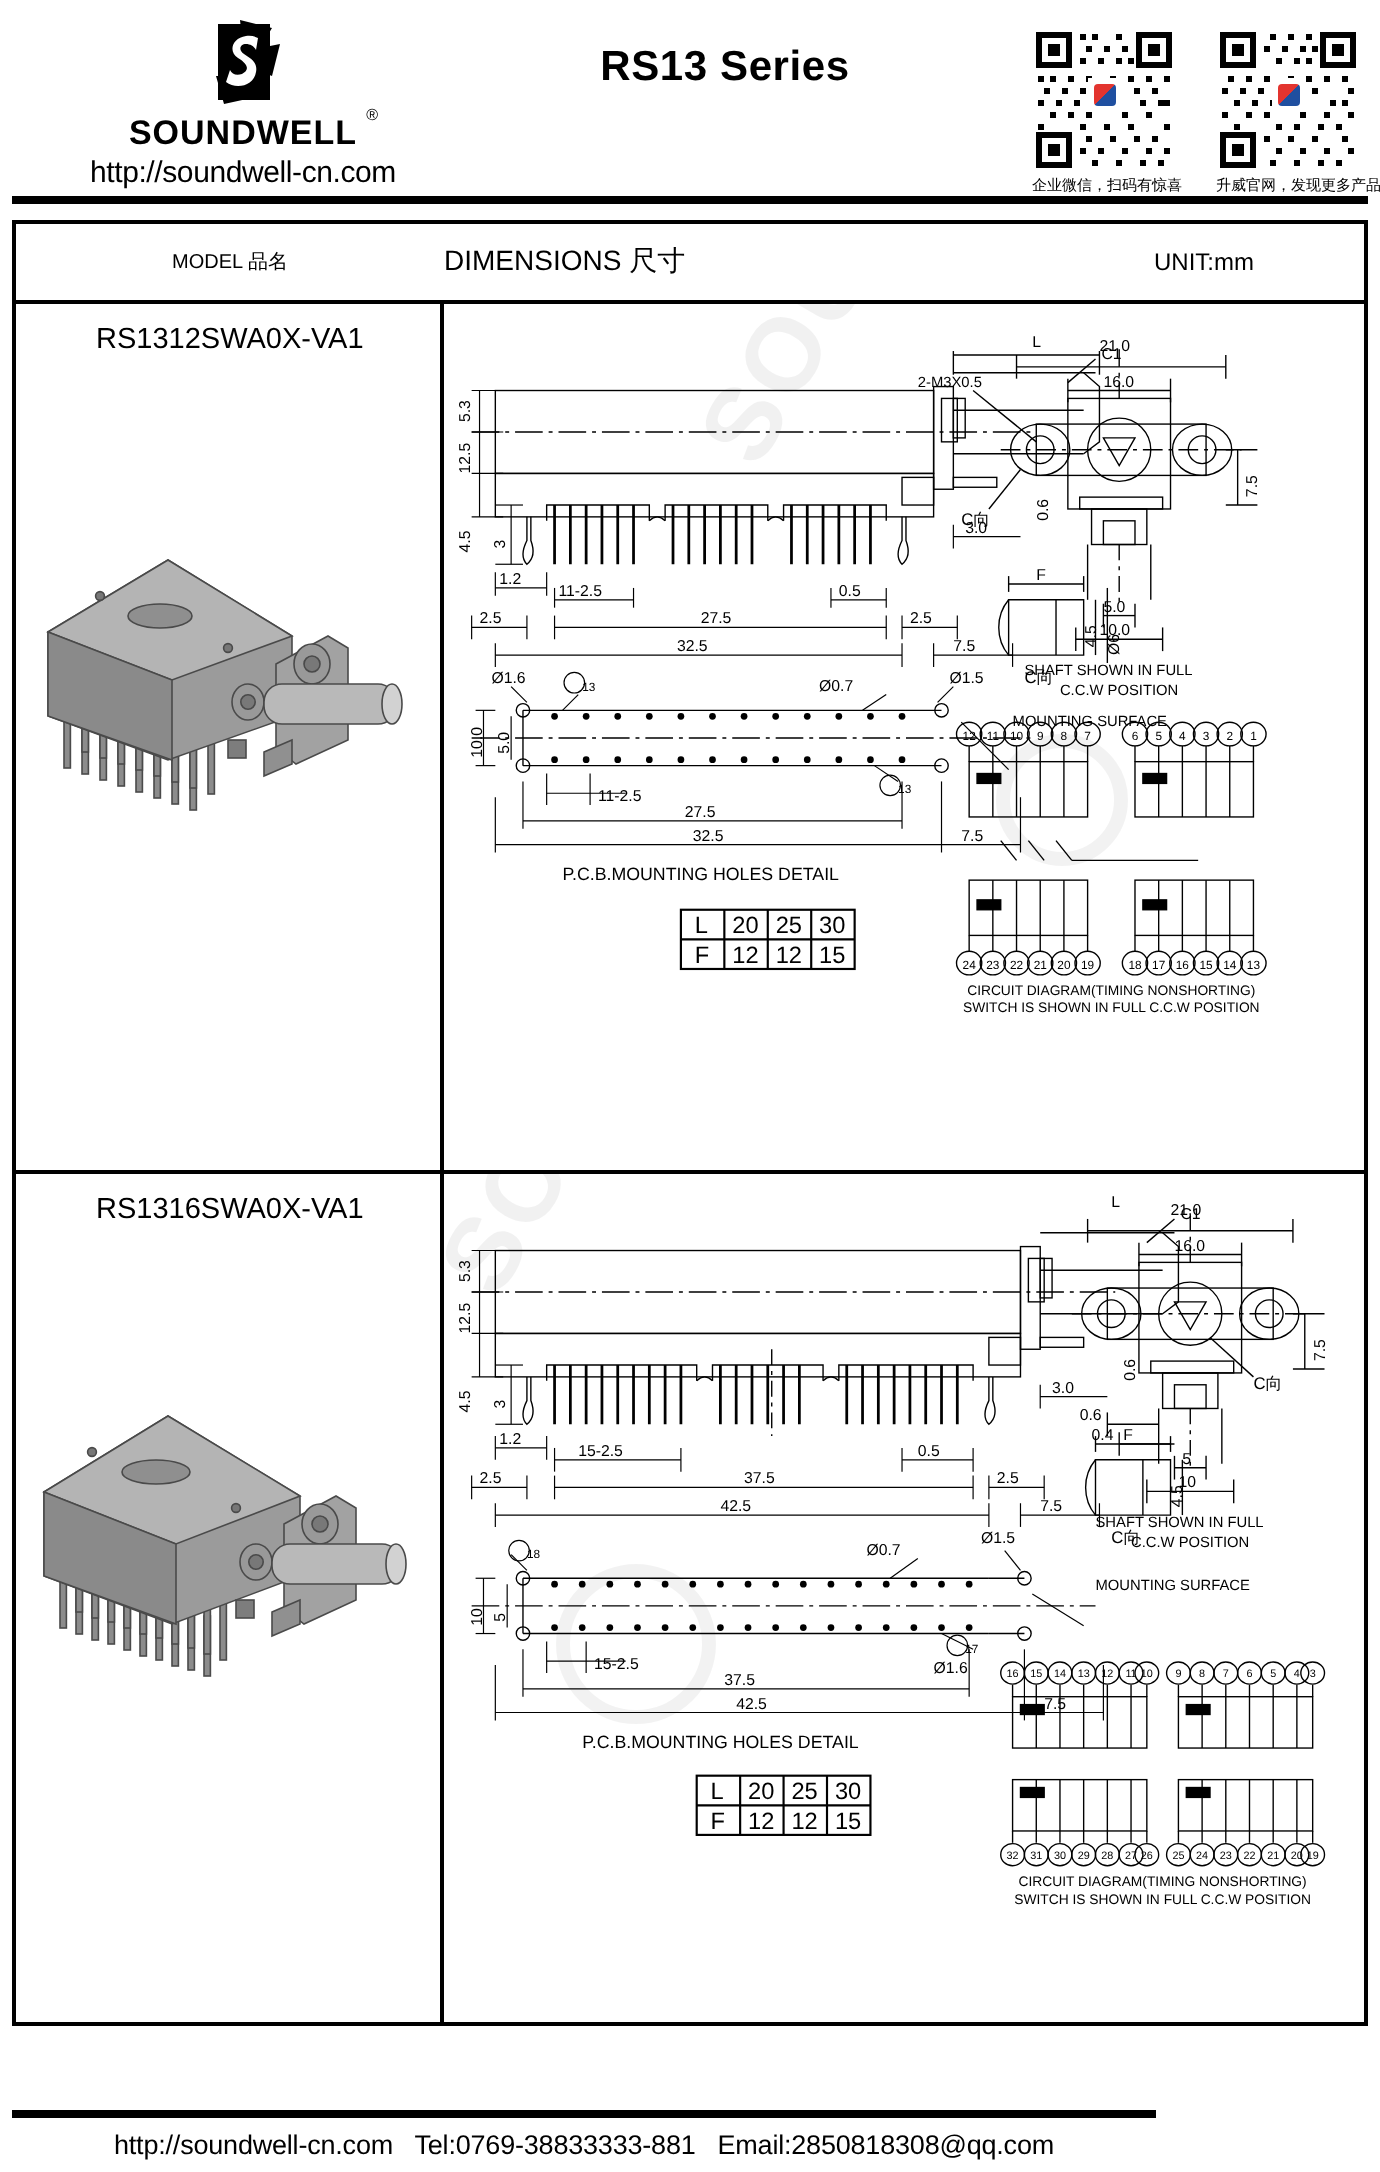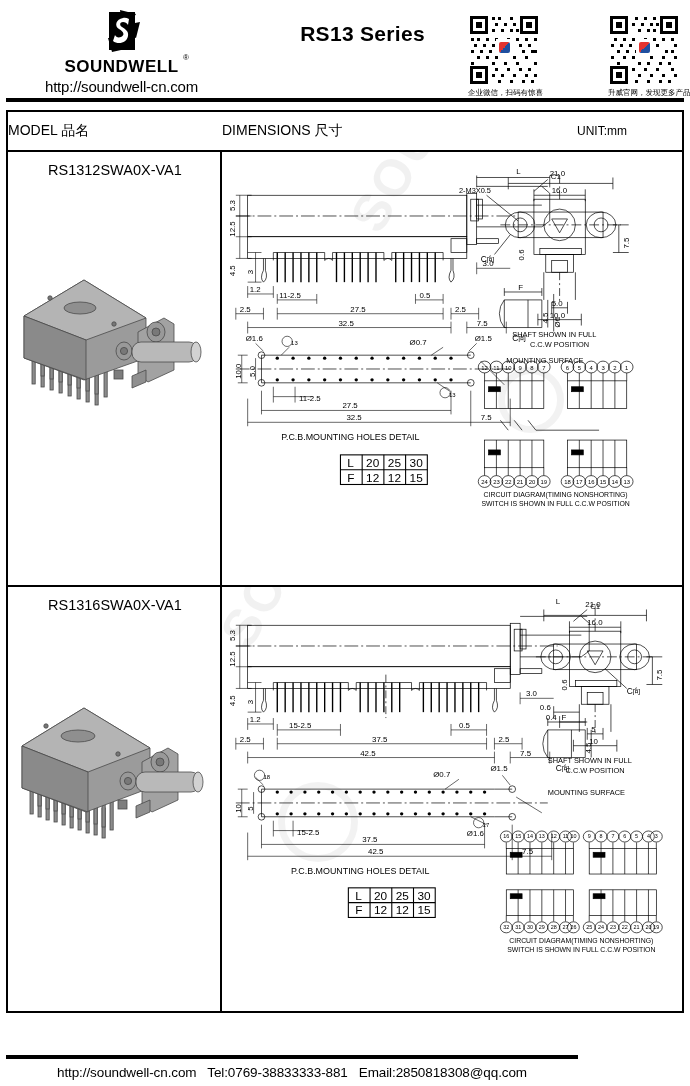--- a/index.html
+++ b/index.html
@@ -19,32 +19,32 @@
   .logo-mark { width: 52px; height: 48px; margin: 0 auto; position: relative; }
   .logo-name { font-size: 17px; font-weight: bold; letter-spacing: .5px; margin-top: 1px; position: relative; display:inline-block;}
   .logo-reg { position: absolute; right: -11px; top: -4px; font-size: 8px; font-weight: normal; }
   .logo-url { font-size: 15px; margin-top: 1px; letter-spacing: -.2px; }
 
   .title-block { position: absolute; left: 255px; top: 22px; width: 215px; text-align: center; font-weight: bold; }
   .title-main { font-size: 21px; letter-spacing: .3px; }
   .title-sub { font-size: 17px; margin-top: 6px; }
 
   .qr-block { position: absolute; right: 8px; top: 14px; display: flex; gap: 18px; }
-  .qr-item { text-align: left; width: 74px; margin-left: 48px; }
+  .qr-item { text-align: left; width: 74px; }
   .qr-cap { font-size: 7.5px; margin-top: 2px; font-family: "DejaVu Sans", sans-serif; white-space: nowrap; }
   .qr-img { width: 72px; height: 72px; position: relative; background:#fff; }
   .qr-center { position:absolute; left:50%; top:46%; transform:translate(-50%,-50%); width:16px; height:16px; background:#fff; display:flex; align-items:center; justify-content:center; }
   .qr-logo-dot { width: 11px; height: 11px; background: linear-gradient(135deg,#e3342f 50%, #1f4fa0 50%); border-radius:2px;}
 
   .hr-thick { height: 4px; background: #000; margin: 0 6px; }
 
   
   .tbl { margin: 8px 6px 0 6px; border: 2px solid #000; }
   .tbl-head { display: flex; height: 40px; align-items: center; border-bottom: 2px solid #000; }
-  .th-model { width: 214px; font-size: 14px; }
+  .th-model { width: 214px; text-align: center; font-size: 10px; }
   .th-dim { flex: 1; text-align: left; font-size: 14px; padding-right: 58px; }
   .th-unit { width: 105px; font-size: 12px; }
 
   .row { display: flex; border-bottom: 2px solid #000; position: relative; }
   .row:last-child { border-bottom: none; }
   .cell-model { width: 214px; border-right: 2px solid #000; position: relative; }
   .model-name { font-size: 14.5px; padding: 10px 0 0 40px; }
   .photo-wrap { display:flex; align-items:center; justify-content:center; height: 330px; }
   .cell-dim { flex: 1; position: relative; }
 

